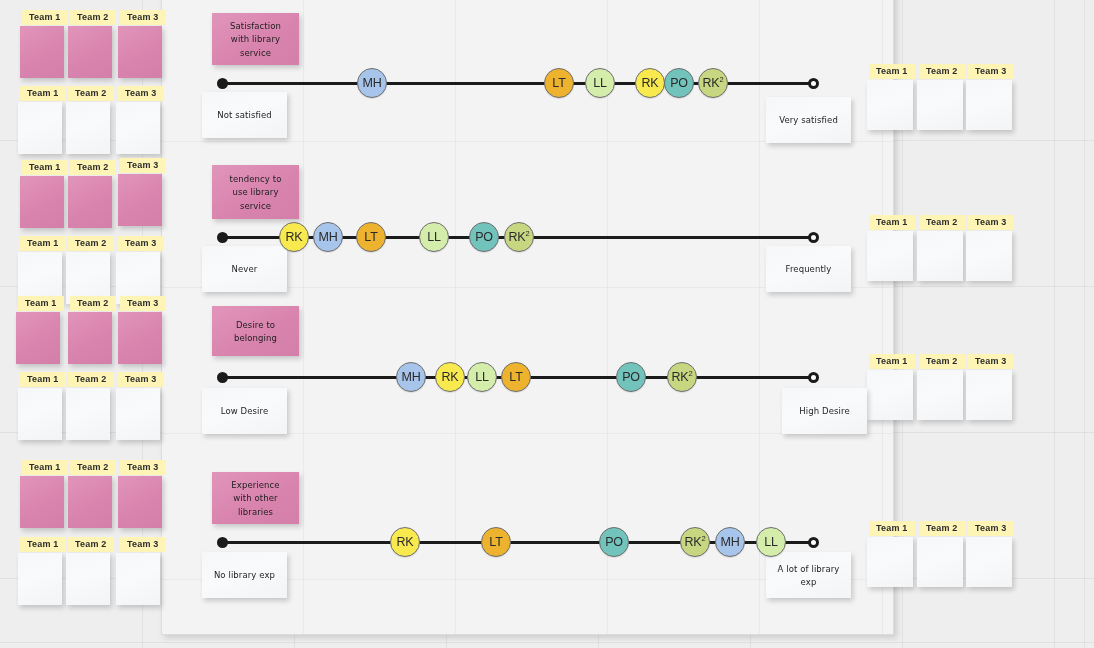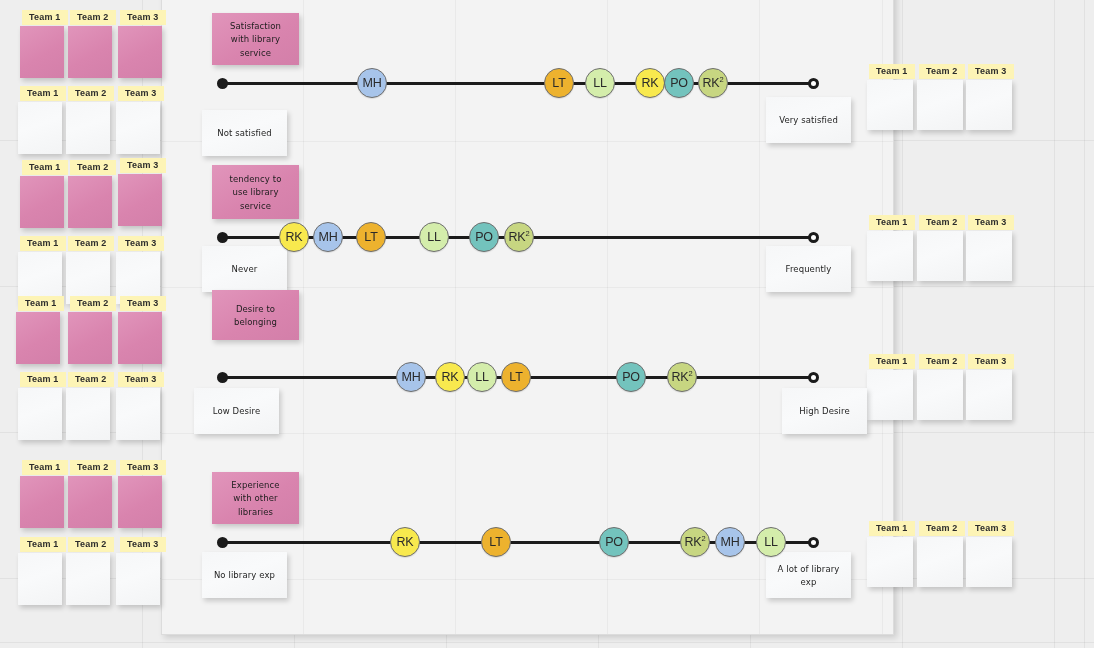--- a/index.html
+++ b/index.html
@@ -160,21 +160,21 @@
       <div class="yellow-tag sticky" style="left: 968px; top: 521px;">Team 3</div>
       <div class="sticky sticky-shadow white-note" style="left: 966px; top: 537px; width: 46px; height: 50px;"></div>
     </div>
 
   <div id="scales-layer">
       <div class="sticky sticky-shadow pink-grad" style="left: 212px; top: 13px; width: 87px; height: 52px;">
         <div class="note-text-wrap">
           <div class="hand">Satisfaction with library service</div>
         </div>
       </div>
-      <div class="sticky sticky-shadow white-note" style="left: 202px; top: 110px; width: 85px; height: 46px;">
+      <div class="sticky sticky-shadow white-note" style="left: 202px; top: 92px; width: 85px; height: 46px;">
         <div class="note-text-wrap">
           <div class="hand">Not satisfied</div>
         </div>
       </div>
       <div class="sticky sticky-shadow white-note" style="left: 766px; top: 97px; width: 85px; height: 46px;">
         <div class="note-text-wrap">
           <div class="hand">Very satisfied</div>
         </div>
       </div>
       <div class="scale" style="left: 222px; top: 60px; width: 592px;">
@@ -233,26 +233,26 @@
           <span>LL</span>
         </div>
         <div class="avatar" title="PO" style="left: 247px; background: rgb(115, 195, 189);">
           <span>PO</span>
         </div>
         <div class="avatar" title="RK2" style="left: 282px; background: rgb(199, 214, 129);">
           <span>RK</span>
           <sup>2</sup>
         </div>
       </div>
-      <div class="sticky sticky-shadow pink-grad" style="left: 212px; top: 290px; width: 87px; height: 50px;">
+      <div class="sticky sticky-shadow pink-grad" style="left: 212px; top: 306px; width: 87px; height: 50px;">
         <div class="note-text-wrap">
           <div class="hand">Desire to belonging</div>
         </div>
       </div>
-      <div class="sticky sticky-shadow white-note" style="left: 194px; top: 388px; width: 85px; height: 46px;">
+      <div class="sticky sticky-shadow white-note" style="left: 202px; top: 388px; width: 85px; height: 46px;">
         <div class="note-text-wrap">
           <div class="hand">Low Desire</div>
         </div>
       </div>
       <div class="sticky sticky-shadow white-note" style="left: 782px; top: 388px; width: 85px; height: 46px;">
         <div class="note-text-wrap">
           <div class="hand">High Desire</div>
         </div>
       </div>
       <div class="scale" style="left: 222px; top: 354px; width: 592px;">

